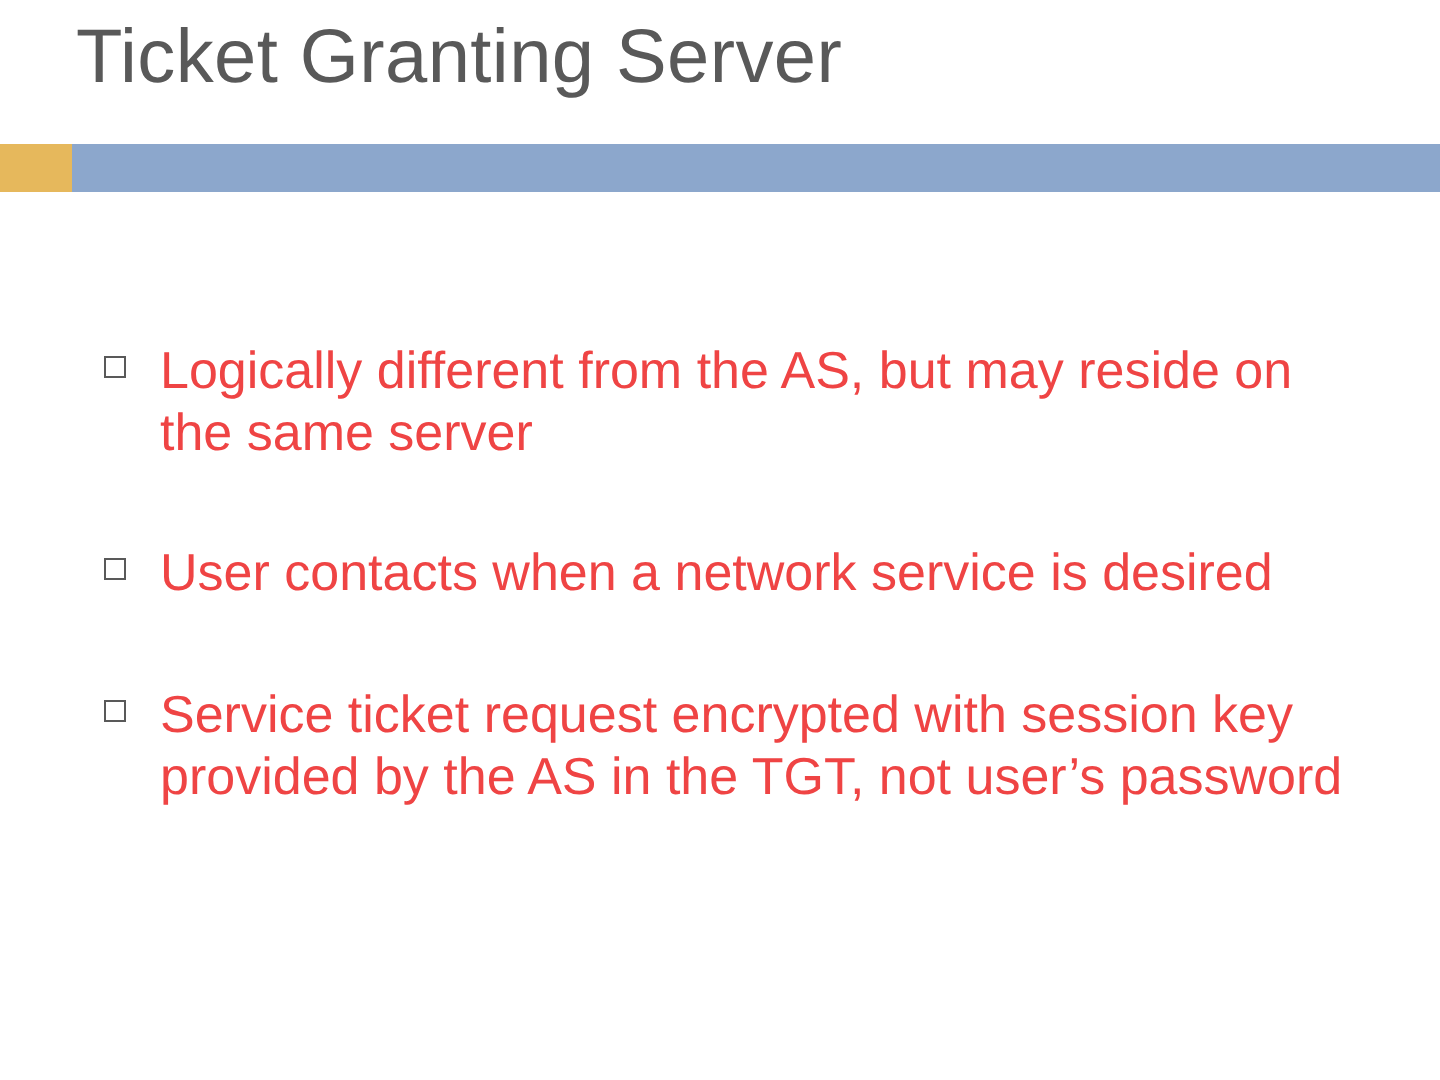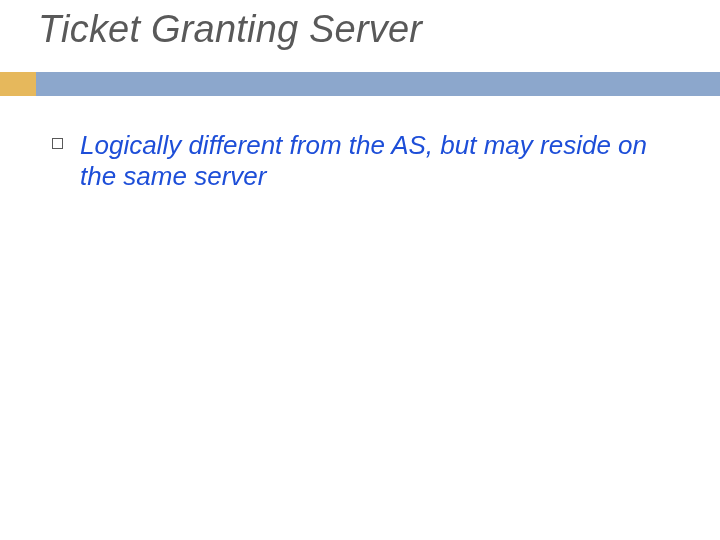--- a/index.html
+++ b/index.html
@@ -1,33 +1,41 @@
 <!DOCTYPE html>
 <html><head>
 <meta charset="utf-8">
 <style>
   * { margin: 0; padding: 0; box-sizing: border-box; }
   html, body { width: 720px; height: 540px; background: #ffffff; font-family: Arial, Helvetica, sans-serif; }
-  .slide { width: 720px; height: 392px; position: relative; font-style: italic; }
+  .slide { width: 720px; height: 392px; position: relative; }
   .title { position: absolute; top: 8px; left: 38px; font-size: 38px; color: #595959; letter-spacing: 0.2px; }
   .divider-bar { position: absolute; top: 72px; left: 0; width: 720px; height: 24px; }
   .divider-accent { position: absolute; top: 72px; left: 0; width: 36px; height: 24px; }
   .content { position: absolute; top: 130px; left: 36px; right: 36px; }
   ul.bullets { list-style: none; }
   ul.bullets li { position: relative; padding-left: 44px; margin-bottom: 0px; }
   ul.bullets li .marker { position: absolute; left: 16px; top: 8px; width: 11px; height: 11px; border: 1.5px solid #595959; }
-  ul.bullets li .text { font-size: 26px; color: #1d4ed8; line-height: 1.18; }
+  ul.bullets li .text { font-size: 26px; color: #ef4444; line-height: 1.18; margin-top: 40px; }
 </style>
 </head>
 <body>
 <div class="slide">
   <div class="title">Ticket Granting Server</div>
   <div class="divider-bar" style="background:#8CA7CC"></div>
   <div class="divider-accent" style="background:#E6B85C"></div>
   <div class="content">
     <ul class="bullets">
       <li>
         <span class="marker"></span>
         <div class="text">Logically different from the AS, but may reside on the same server</div>
       </li>
+      <li>
+        <span class="marker"></span>
+        <div class="text">User contacts when a network service is desired</div>
+      </li>
+      <li>
+        <span class="marker"></span>
+        <div class="text">Service ticket request encrypted with session key provided by the AS in the TGT, not user’s password</div>
+      </li>
     </ul>
   </div>
 </div>
 
 </body></html>

